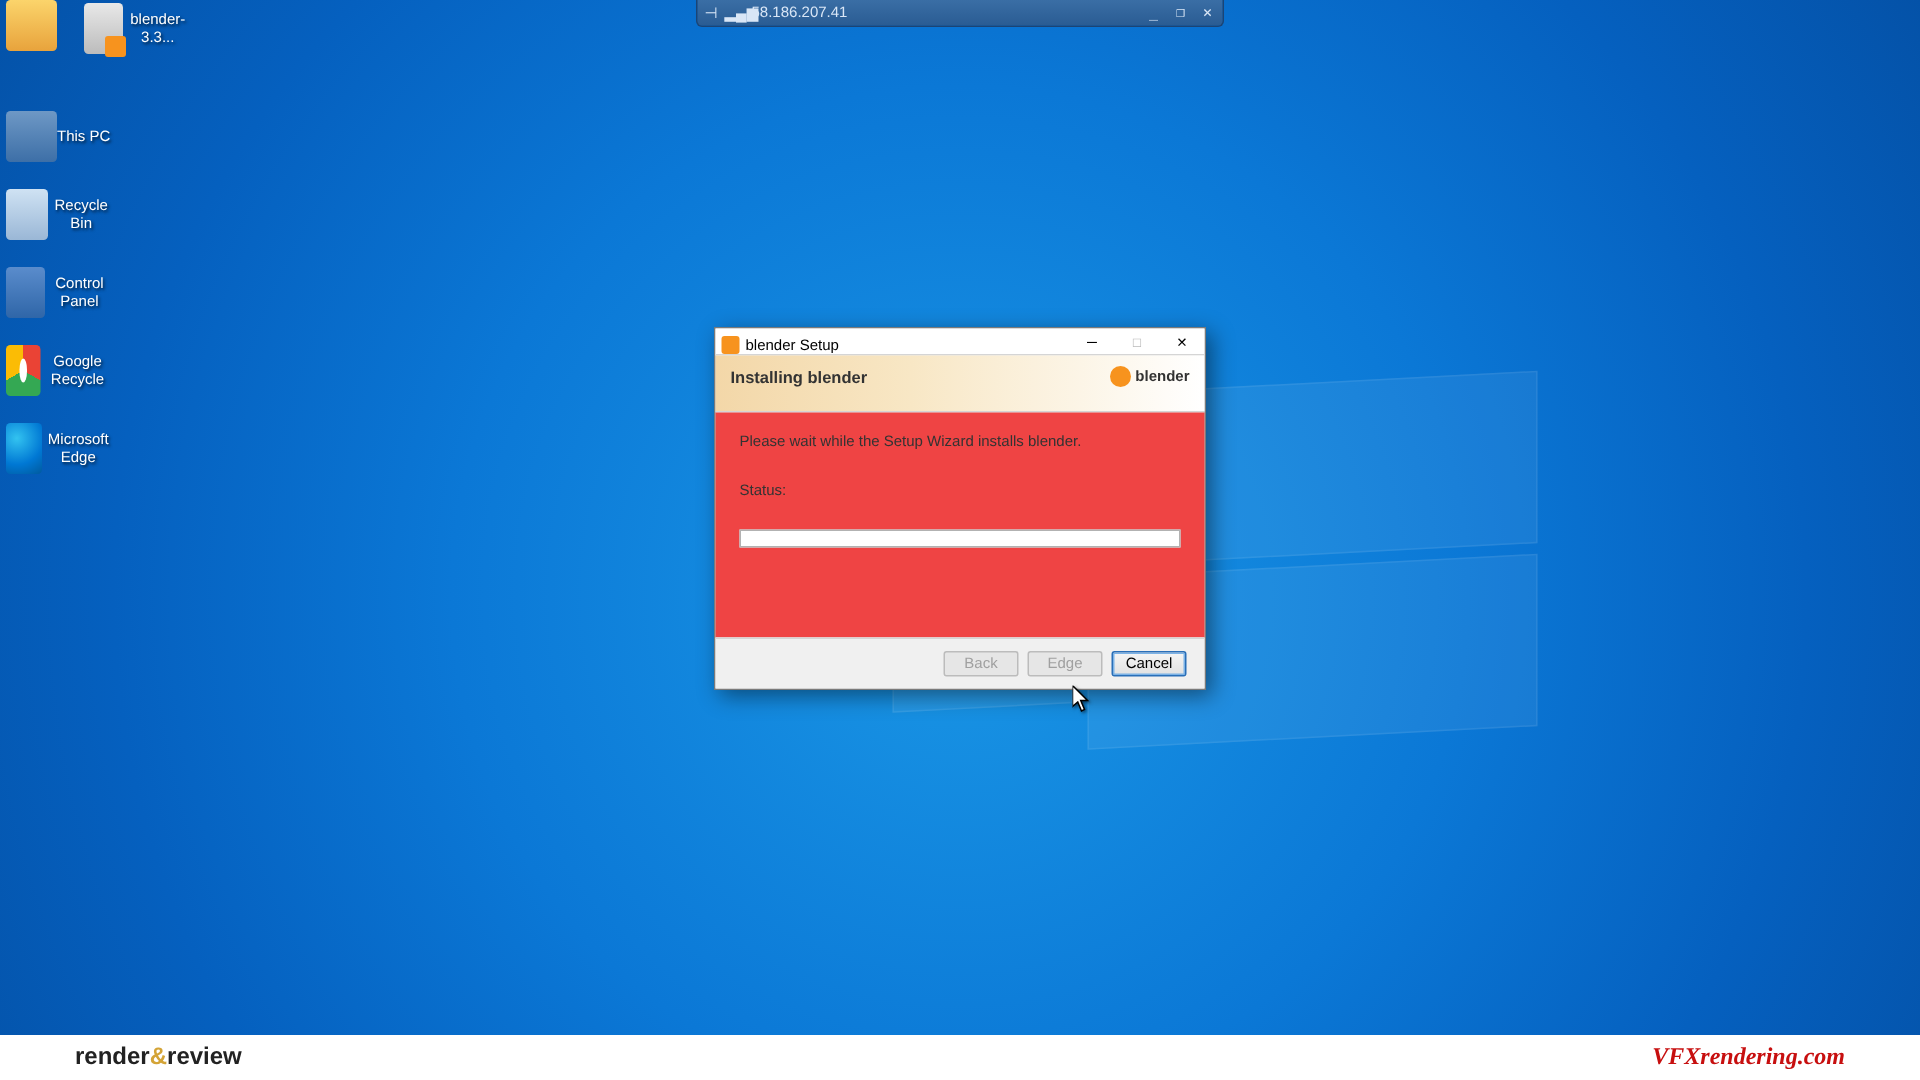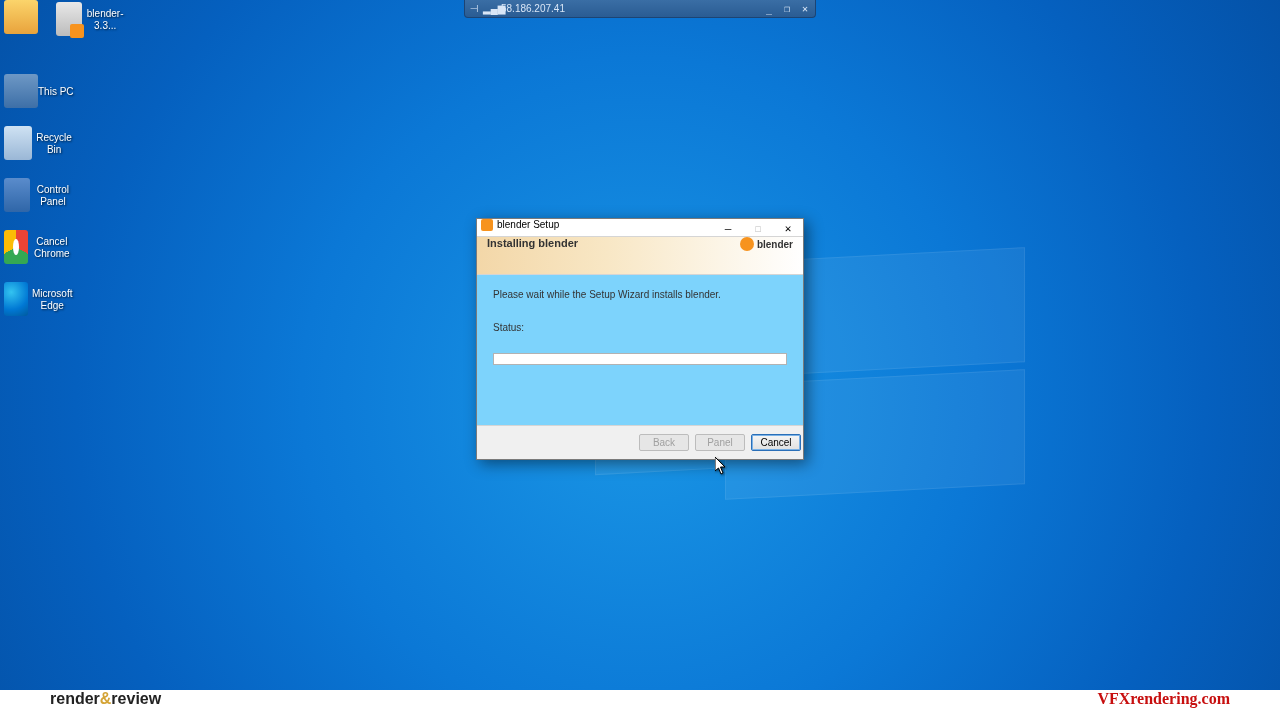--- a/index.html
+++ b/index.html
@@ -52,78 +52,78 @@
 
   
   .dialog {
     position: absolute; left: 476px; top: 218px; width: 328px;
     background: #f0f0f0;
     border: 1px solid #7a7a7a;
     box-shadow: 4px 4px 14px rgba(0,0,0,0.45);
   }
   .titlebar {
     height: 18px; background: #fff;
-    display: flex; align-items: flex-start;
+    display: flex; align-items: flex-end;
     font-size: 10px; color: #000; padding-left: 4px;
     border-bottom: 1px solid #d5d5d5;
   }
   .titlebar .ico { width: 12px; height: 12px; background:#f7931e; margin-right:4px; border-radius:2px; }
   .titlebar .t-title { flex:1; }
   .titlebar .t-btn { width: 30px; height: 18px; display:flex; align-items:center; justify-content:center; font-size:11px; font-family: monospace; }
 
   .header {
     height: 38px;
     background: linear-gradient(90deg, #f3d7a8 0%, #f8e7c5 40%, #ffffff 100%);
-    display: flex; align-items: flex-start; justify-content: space-between;
-    padding: 0 10px;
+    display: flex; align-items: flex-end; justify-content: space-between;
+    padding: 16px 10px;
     border-bottom: 1px solid #d5d5d5;
   }
   .header .h-title { font-size: 11px; font-weight: bold; color: #333; }
   .header .brand { display:flex; align-items:center; gap:3px; font-size:10px; font-weight:bold; color:#333;}
   .header .brand .bic { width:14px;height:14px;background:#f7931e;border-radius:50%; display:inline-block;}
 
   .body {
     padding: 14px 16px 60px 16px;
-    background: #7dd3fc;
+    background: #ef4444;
     font-size: 10px; color: #333;
   }
   .body .msg { margin-bottom: 22px; }
   .body .label { margin-bottom: 20px; }
   .progress {
     width: 100%; height: 12px;
     background: #fff;
     border: 1px solid #b2b2b2;
   }
 
   .footer {
     border-top: 1px solid #d5d5d5;
     background: #f0f0f0;
     height: 34px;
-    display:flex; align-items:center; justify-content:flex-end; gap:6px; padding-right:2px;
+    display:flex; align-items:center; justify-content:flex-end; gap:6px; padding-right:12px;
   }
   .footer button {
     width: 50px; height: 17px; font-size:10px;
     background: linear-gradient(#f5f5f5,#e1e1e1);
     border: 1px solid #8a8a8a; border-radius:2px;
     cursor: pointer;
   }
   .footer button:disabled { color:#a0a0a0; cursor:default; background:#e6e6e6; border-color:#bcbcbc;}
   .footer button.primary { border-color:#2a6fb8; box-shadow: 0 0 0 1px #7bb2e6 inset; }
 
   
   .strip {
     position:absolute; left:0; bottom:0; width:100%; height:30px;
     background:#fff;
-    display:flex; justify-content:space-between;
+    display:flex; align-items:center; justify-content:space-between;
     padding: 0 50px;
     font-weight:bold;
   }
   .strip .l { color:#222; font-size:16px; font-family: Georgia, serif;}
   .strip .l .amp { color:#d4a437; }
-  .strip .r { color:#c70f0f; font-size:16px; font-family: Georgia, serif;}
+  .strip .r { color:#c70f0f; font-size:16px; font-style: italic; font-family: Georgia, serif;}
 
   .cursor { position:absolute; left:715px; top:457px; width:12px; height:18px; pointer-events:none;}
   .cursor svg { filter: drop-shadow(1px 1px 1px rgba(0,0,0,0.5)); }
 </style>
 </head>
 <body>
 
 <div class="win-logo">
   <div class="pane p1"></div>
     <div class="pane p2"></div>
@@ -153,21 +153,21 @@
   <div class="di">
     <div class="img ico-bin"></div>
     <span>Recycle Bin</span>
   </div>
   <div class="di">
     <div class="img ico-cpl"></div>
     <span>Control Panel</span>
   </div>
   <div class="di">
     <div class="img ico-chrome"></div>
-    <span>Cancel Chrome</span>
+    <span>Google Recycle</span>
   </div>
   <div class="di">
     <div class="img ico-edge"></div>
     <span>Microsoft Edge</span>
   </div>
 </div>
 
 <div class="desktop-icons row2">
   <div class="di">
     <div class="img ico-msi"></div>
@@ -193,21 +193,21 @@
   </div>
 
   <div class="body">
     <div class="msg">Please wait while the Setup Wizard installs blender.</div>
     <div class="label">Status:</div>
     <div class="progress"></div>
   </div>
 
   <div class="footer">
     <button disabled="">Back</button>
-    <button disabled="">Panel</button>
+    <button disabled="">Edge</button>
     <button class="primary">Cancel</button>
   </div>
 </div>
 
 <div class="cursor">
   <svg width="12" height="18" viewBox="0 0 12 18">
       <path d="M0 0 L0 14 L3.5 11 L6 17 L8 16 L5.5 10 L10 10 Z" fill="#fff" stroke="#000" stroke-width="1"></path>
     </svg>
 </div>
 

